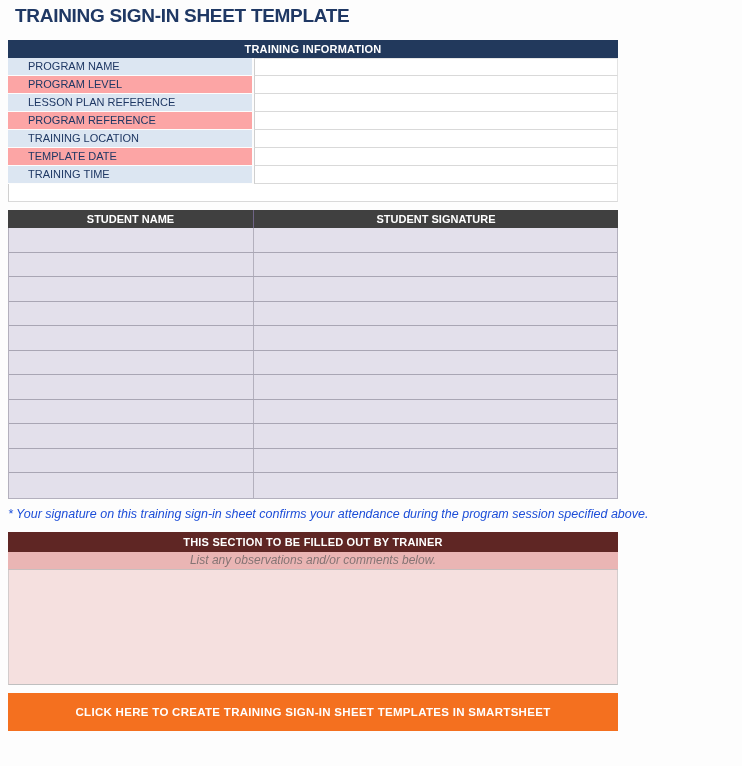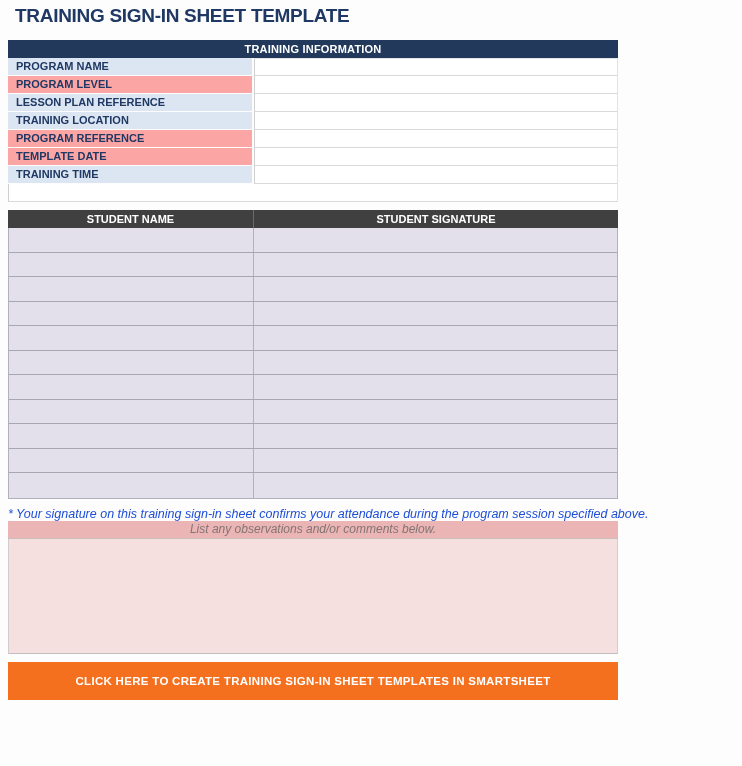--- a/index.html
+++ b/index.html
@@ -40,23 +40,23 @@
     letter-spacing: 0.2px;
   }
   .ti-row { display: flex; height: 18px; }
   .ti-label {
     width: 246px;
     background: #dce6f2;
     border-bottom: 1px solid #fdfdfd;
     border-right: 2px solid #fdfdfd;
     color: #1f3864;
     font-size: 11px;
-    font-weight: bold;
+    font-weight: normal;
     line-height: 17px;
-    padding-left: 8px;
+    padding-left: 20px;
     white-space: nowrap;
   }
   .ti-row.alt .ti-label { background: #fca5a5; }
   .ti-value {
     flex: 1;
     background: #ffffff;
     border-left: 1px solid #cfcfcf;
     border-right: 1px solid #e3e3e3;
     border-bottom: 1px solid #d9d9d9;
     font-size: 11px;
@@ -168,26 +168,26 @@
             <div class="ti-value"></div>
           </div>
           <div class="ti-row alt">
             <div class="ti-label">PROGRAM LEVEL</div>
             <div class="ti-value"></div>
           </div>
           <div class="ti-row">
             <div class="ti-label">LESSON PLAN REFERENCE</div>
             <div class="ti-value"></div>
           </div>
+          <div class="ti-row alt">
+            <div class="ti-label">PROGRAM REFERENCE</div>
+            <div class="ti-value"></div>
+          </div>
           <div class="ti-row">
             <div class="ti-label">TRAINING LOCATION</div>
-            <div class="ti-value"></div>
-          </div>
-          <div class="ti-row alt">
-            <div class="ti-label">PROGRAM REFERENCE</div>
             <div class="ti-value"></div>
           </div>
           <div class="ti-row alt">
             <div class="ti-label">TEMPLATE DATE</div>
             <div class="ti-value"></div>
           </div>
           <div class="ti-row">
             <div class="ti-label">TRAINING TIME</div>
             <div class="ti-value"></div>
           </div>
@@ -246,20 +246,21 @@
           <div class="st-row">
             <div class="st-name"></div>
             <div class="st-sig"></div>
           </div>
         </div>
     </div>
 
     <div class="note">* Your signature on this training sign-in sheet confirms your attendance during the program session specified above.</div>
 
     <div class="tr-section">
+      <div class="tr-header">THIS SECTION TO BE FILLED OUT BY TRAINER</div>
       <div class="tr-sub">List any observations and/or comments below.</div>
       <div class="tr-body"></div>
     </div>
 
     <a class="cta">CLICK HERE TO CREATE TRAINING SIGN-IN SHEET TEMPLATES IN SMARTSHEET</a>
 
   </div>
 </div>
 
 </body></html>

